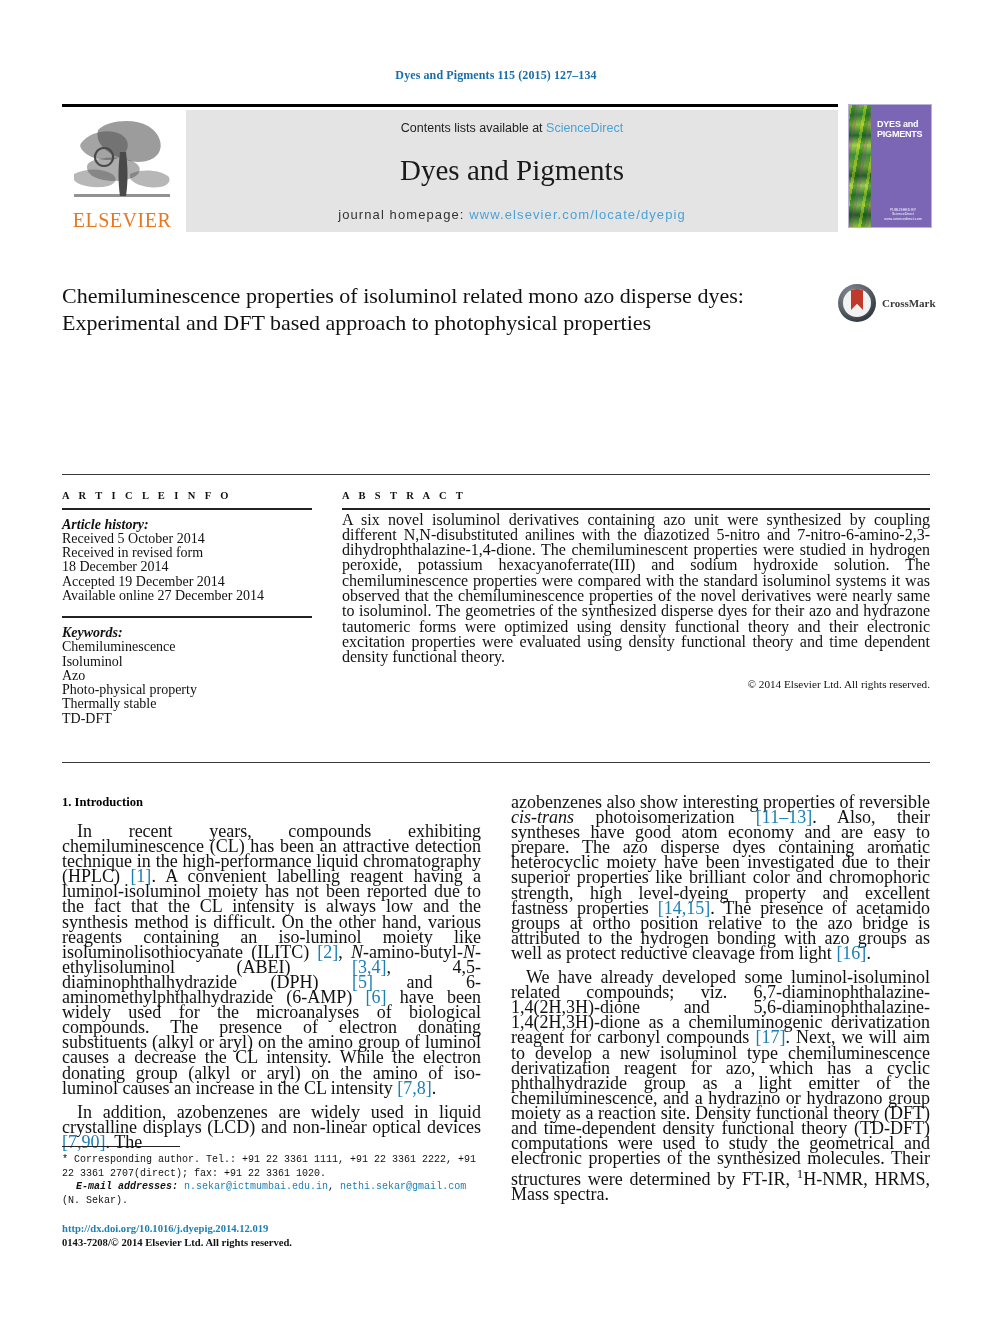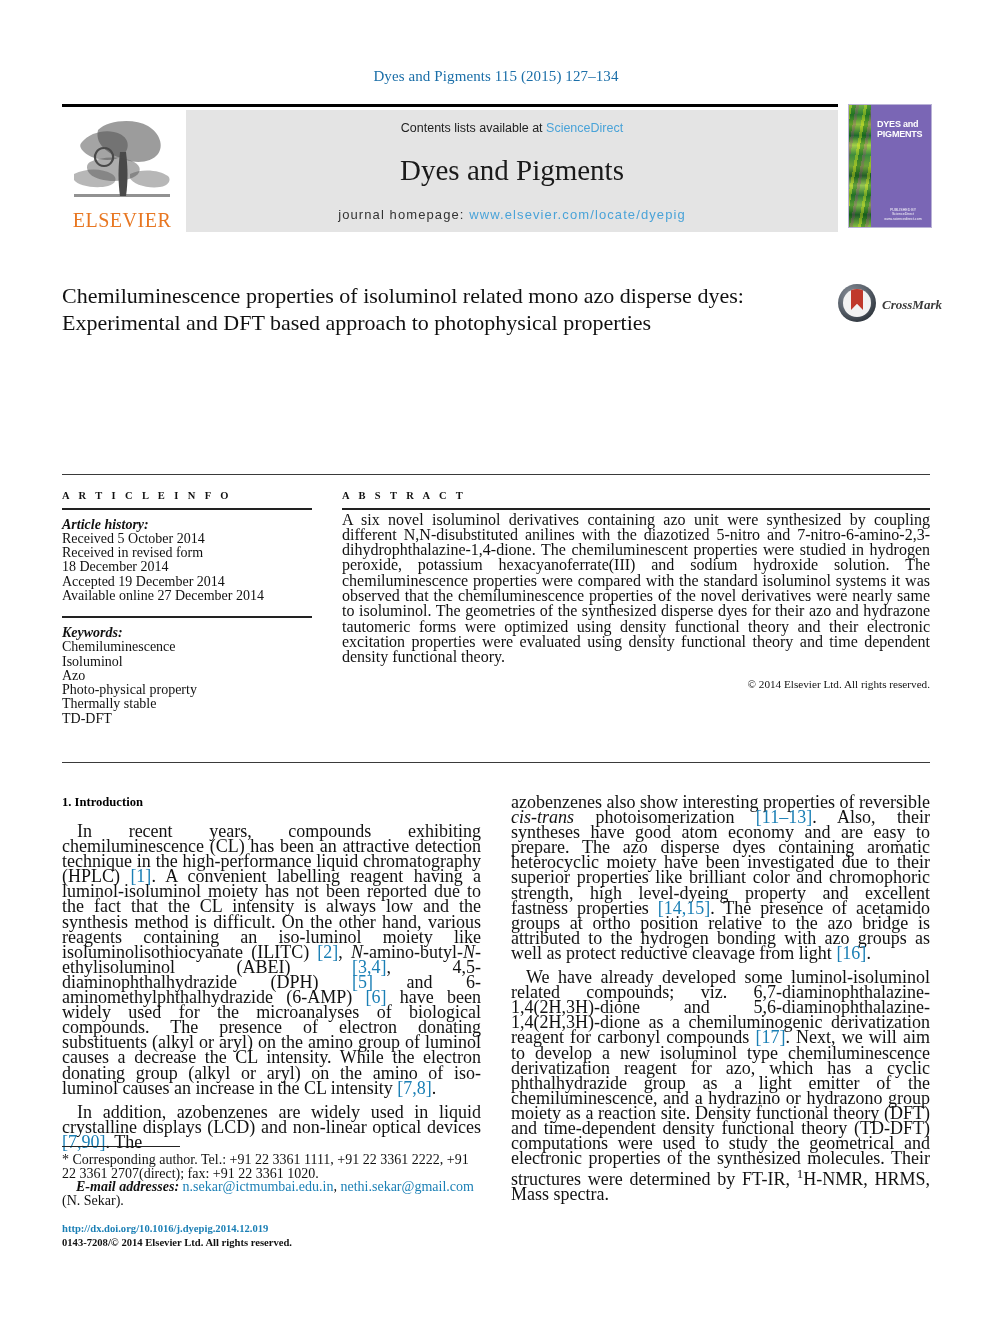--- a/index.html
+++ b/index.html
@@ -21,22 +21,22 @@
     width: 992px;
     height: 1323px;
   }
 
   
   .runhead {
     position: absolute;
     left: 0; top: 68px;
     width: 992px;
     text-align: center;
-    font-size: 15px;
-    font-weight: normal;
+    font-size: 12px;
+    font-weight: bold;
     color: #1a6ea8;
     letter-spacing: 0.1px;
   }
 
   
   .masthead {
     position: absolute;
     left: 62px; top: 104px;
     width: 868px;
     height: 128px;
@@ -189,24 +189,23 @@
   }
   .cm-ribbon {
     position: absolute; left: 8px; top: -1px;
     width: 12px; height: 22px;
     background: #c0392b;
     clip-path: polygon(0 0, 100% 0, 100% 100%, 50% 72%, 0 100%);
   }
   .cm-text {
     position: absolute; left: 44px; top: 13px;
     font-family: "Liberation Serif", serif;
-    font-size: 13px;
+    font-size: 11px;
     font-weight: bold;
     color: #3a3a3a;
-    font-style: italic;
   }
   .authors {
     margin-top: 15px;
     font-family: "Liberation Serif", serif;
     font-size: 16.5px;
     color: #111;
   }
   .authors .star { color: #2b7bb9; font-size: 11px; vertical-align: super; }
   .affil {
     margin-top: 8px;
@@ -315,22 +314,22 @@
   
   .footnote {
     position: absolute;
     left: 62px; top: 1146px;
     width: 419px;
   }
   .fn-rule {
     width: 118px; height: 1px; background: #222; margin-bottom: 6px;
   }
   .fn-text {
-    font-family: Liberation Serif, serif;
-    font-size: 14px;
+    font-family: Liberation Mono, monospace;
+    font-size: 10px;
     line-height: 13.6px;
     color: #111;
   }
   .fn-text .lbl { font-style: italic; font-weight: bold; }
   .fn-link { color: #1a7fb5; }
   .doiblock {
     position: absolute;
     left: 62px; top: 1222px;
     width: 419px;
     font-family: "Liberation Serif", serif;

